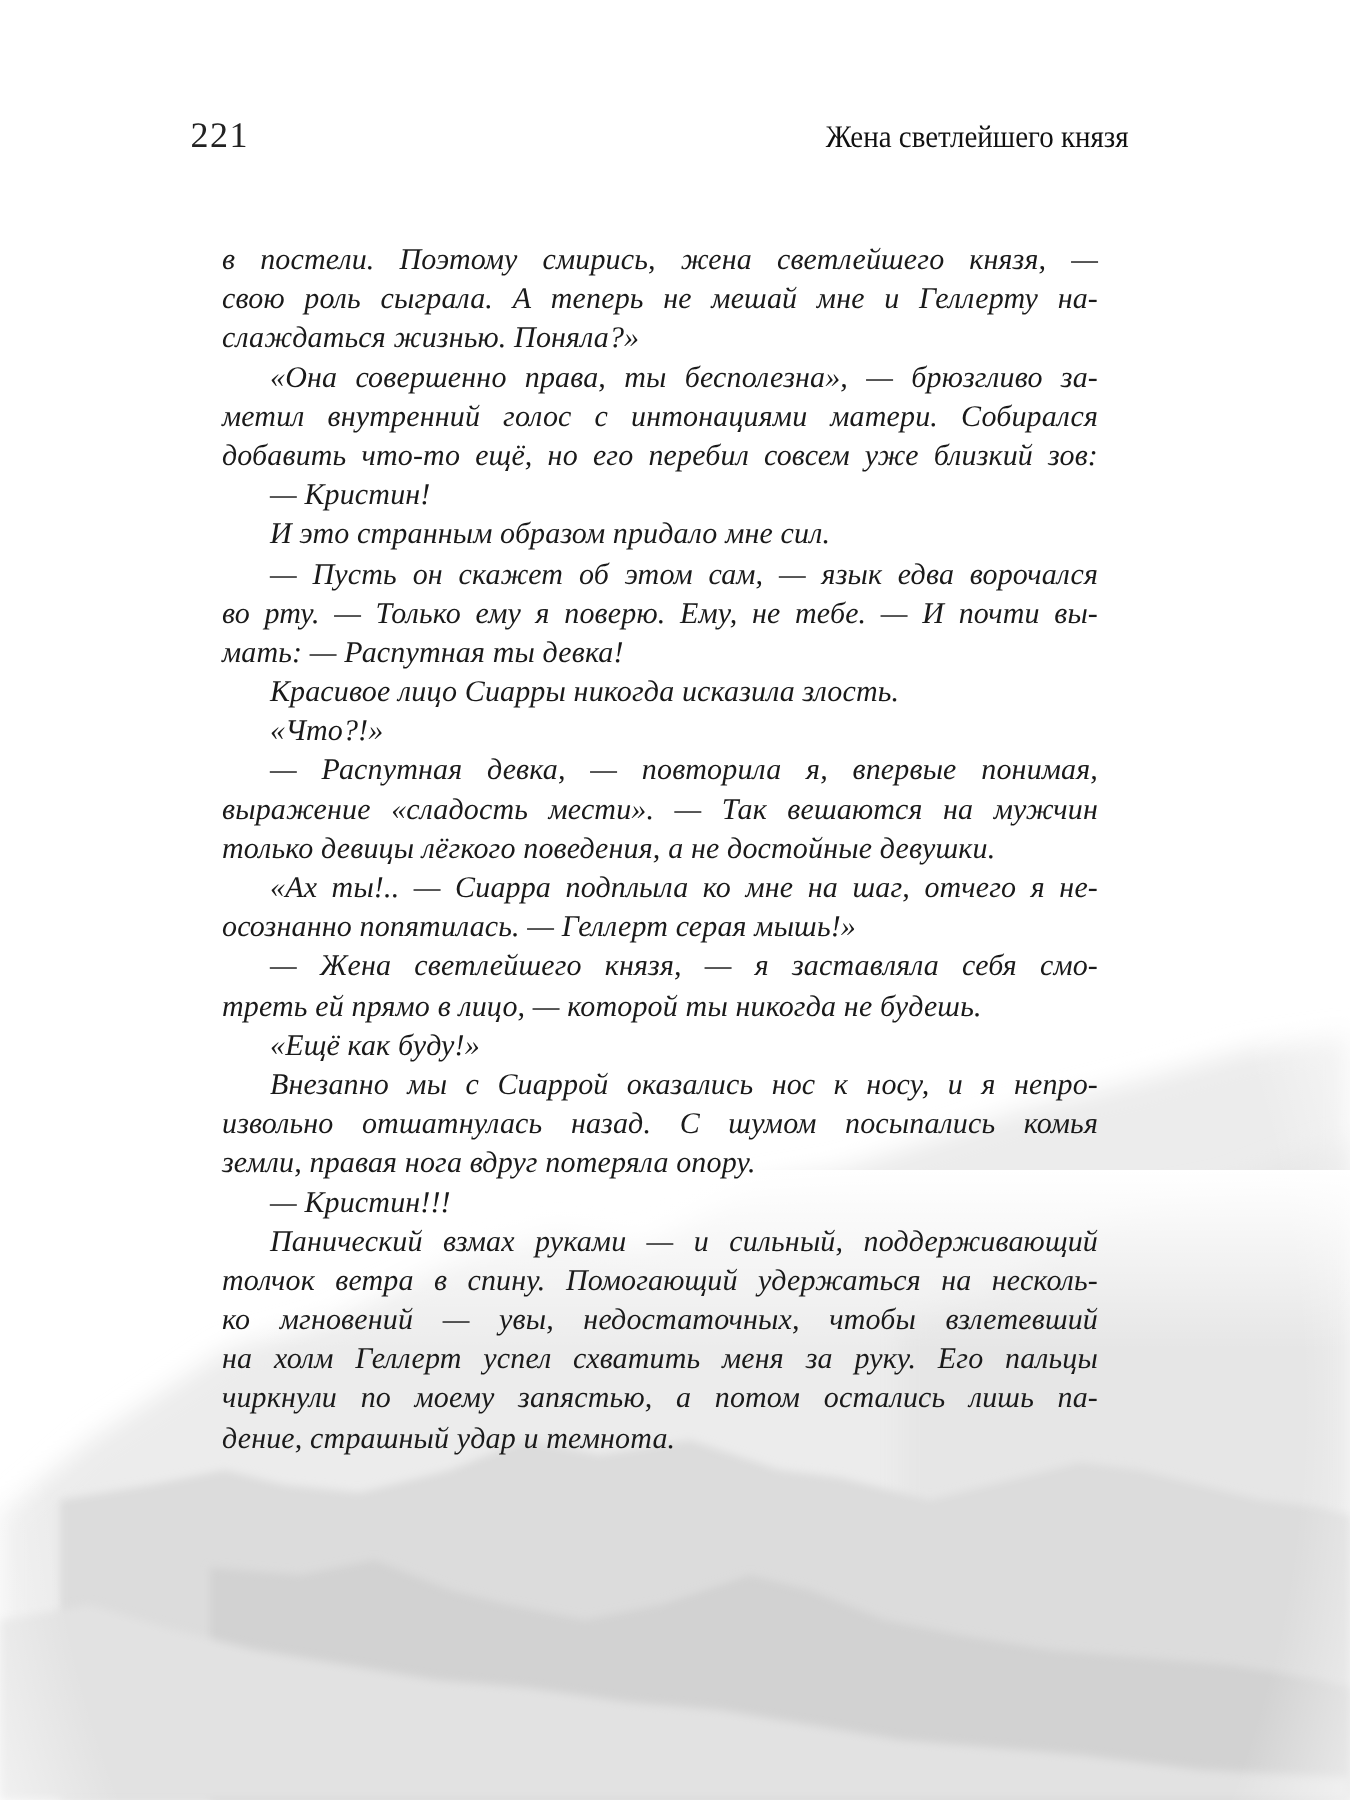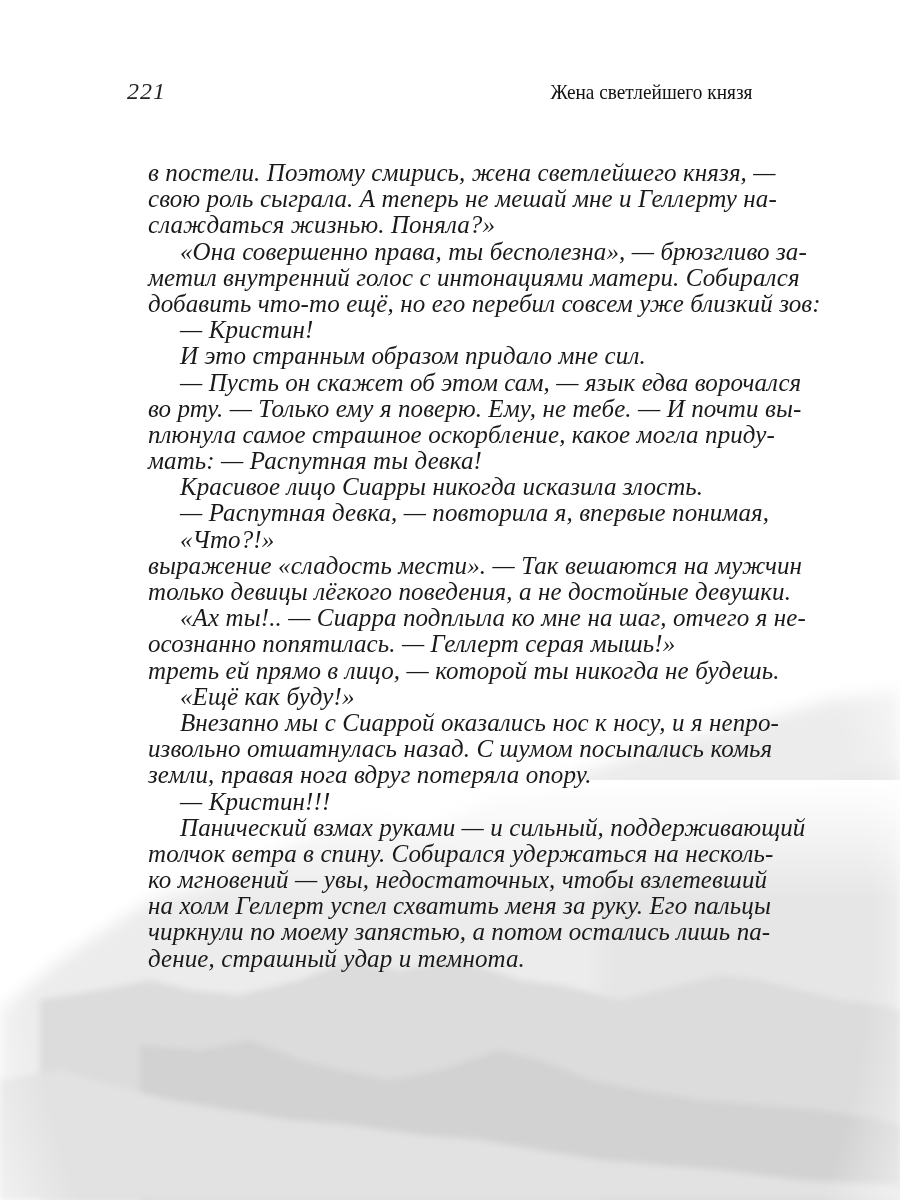--- a/index.html
+++ b/index.html
@@ -9,34 +9,34 @@
       font-family: "DejaVu Serif", "Liberation Serif", serif;
       color: #1a1a1a;
     }
     .page { position: absolute; inset: 0; }
     .bg-art { position: absolute; left: 0; top: 0; width: 900px; height: 1200px; z-index: 0; }
     .header {
       position: absolute; left: 127px; right: 148px; top: 78px; height: 30px;
       z-index: 2; display: flex; justify-content: space-between; align-items: baseline;
     }
     .page-number {
-      font-family: "Liberation Serif", serif; font-style: italic;
+      font-family: "Liberation Serif", serif; 
       font-size: 24px; color: #222; letter-spacing: 1px;
     }
     .running-title {
       font-family: "Liberation Serif", serif; font-size: 21px; color: #111;
       transform: scaleX(0.92); transform-origin: right;
     }
     .body-text {
       position: absolute; left: 148px; top: 160px; width: 584px; z-index: 2;
     }
     .line {
       height: 26.2px; line-height: 26.2px;
       font-family: "Liberation Serif", serif; font-style: italic;
-      font-size: 25px; color: #1a1a1a; white-space: nowrap;
+      font-size: 20px; color: #1a1a1a; white-space: nowrap;
       text-align: justify; text-align-last: justify; letter-spacing: 0.1px;
     }
     .line.indent { padding-left: 32px; }
     .line.last { text-align-last: left; }
   </style>
 </head>
 <body>
 
 <div class="page">
 
@@ -76,35 +76,35 @@
       <div class="line">в постели. Поэтому смирись, жена светлейшего князя, —</div>
       <div class="line">свою роль сыграла. А теперь не мешай мне и Геллерту на-</div>
       <div class="line last">слаждаться жизнью. Поняла?»</div>
       <div class="line indent">«Она совершенно права, ты бесполезна», — брюзгливо за-</div>
       <div class="line">метил внутренний голос с интонациями матери. Собирался</div>
       <div class="line">добавить что-то ещё, но его перебил совсем уже близкий зов:</div>
       <div class="line indent last">— Кристин!</div>
       <div class="line indent last">И это странным образом придало мне сил.</div>
       <div class="line indent">— Пусть он скажет об этом сам, — язык едва ворочался</div>
       <div class="line">во рту. — Только ему я поверю. Ему, не тебе. — И почти вы-</div>
-      <div class="line">плюнула самое страшное оскорбление, какое могла приду-</div>
       <div class="line last">мать: — Распутная ты девка!</div>
       <div class="line indent last">Красивое лицо Сиарры никогда исказила злость.</div>
+      <div class="line indent last">«Что?!»</div>
       <div class="line indent">— Распутная девка, — повторила я, впервые понимая,</div>
-      <div class="line indent last">«Что?!»</div>
       <div class="line">выражение «сладость мести». — Так вешаются на мужчин</div>
       <div class="line last">только девицы лёгкого поведения, а не достойные девушки.</div>
       <div class="line indent">«Ах ты!.. — Сиарра подплыла ко мне на шаг, отчего я не-</div>
       <div class="line last">осознанно попятилась. — Геллерт серая мышь!»</div>
+      <div class="line indent">— Жена светлейшего князя, — я заставляла себя смо-</div>
       <div class="line last">треть ей прямо в лицо, — которой ты никогда не будешь.</div>
       <div class="line indent last">«Ещё как буду!»</div>
       <div class="line indent">Внезапно мы с Сиаррой оказались нос к носу, и я непро-</div>
       <div class="line">извольно отшатнулась назад. С шумом посыпались комья</div>
       <div class="line last">земли, правая нога вдруг потеряла опору.</div>
       <div class="line indent last">— Кристин!!!</div>
       <div class="line indent">Панический взмах руками — и сильный, поддерживающий</div>
-      <div class="line">толчок ветра в спину. Собирался удержаться на несколь-</div>
+      <div class="line">толчок ветра в спину. Помогающий удержаться на несколь-</div>
       <div class="line">ко мгновений — увы, недостаточных, чтобы взлетевший</div>
       <div class="line">на холм Геллерт успел схватить меня за руку. Его пальцы</div>
       <div class="line">чиркнули по моему запястью, а потом остались лишь па-</div>
       <div class="line last">дение, страшный удар и темнота.</div>
     </div>
 </div>
 
 </body></html>

